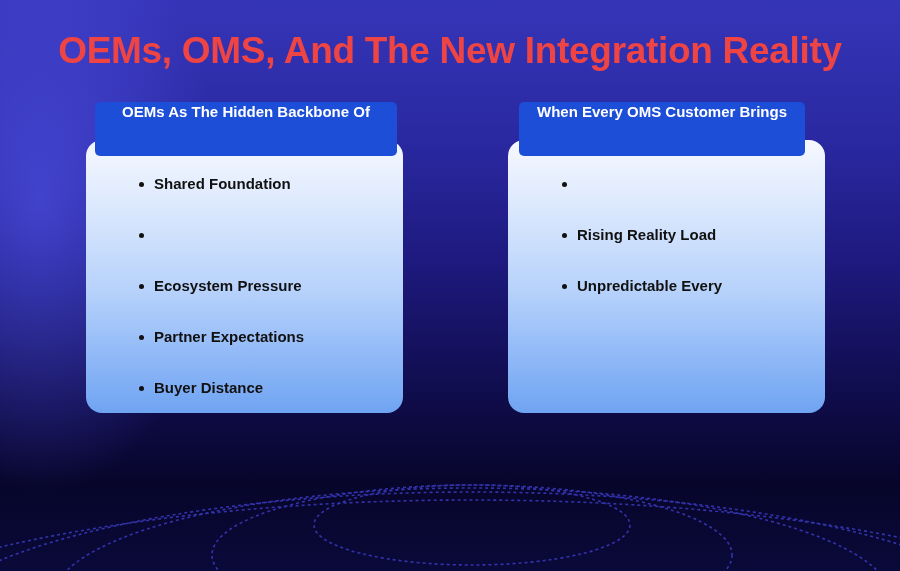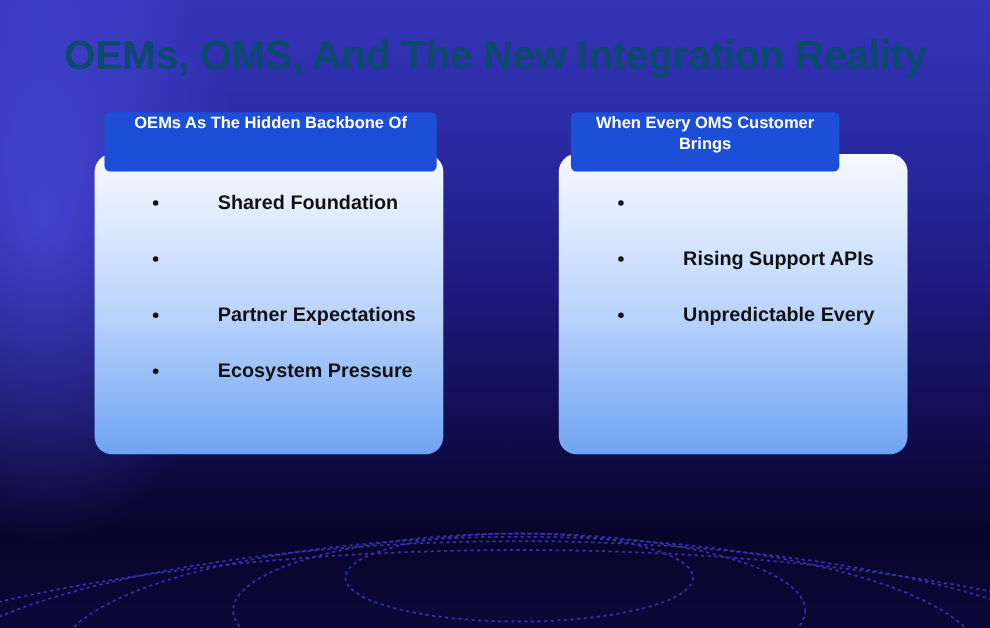--- a/index.html
+++ b/index.html
@@ -5,43 +5,43 @@
     html, body { margin: 0; padding: 0; }
     body {
       width: 900px; height: 571px; overflow: hidden; position: relative;
       font-family: "Liberation Sans", sans-serif;
       background:
         radial-gradient(ellipse 260px 420px at 40px 200px, rgba(90,95,255,0.55), rgba(90,95,255,0) 70%),
         linear-gradient(180deg, #3535b8 0%, #2a28a0 25%, #1e1a80 45%, #0f0c4a 70%, #07052a 85%, #0a0a3a 100%);
     }
     .title {
       position: absolute; left: 0; top: 30px; width: 900px; text-align: center;
-      color: #0c4a6e; font-weight: bold; font-size: 37px; letter-spacing: -0.3px;
+      color: #ef4444; font-weight: bold; font-size: 37px; letter-spacing: -0.3px;
     }
     .card {
       position: absolute; top: 140px; width: 317px; height: 273px;
       border-radius: 16px;
       background: linear-gradient(180deg, #f6f8ff 0%, #dbe8fd 25%, #b7d2fb 55%, #8fb8f7 80%, #6fa4f2 100%);
     }
     .card.left { left: 86px; }
     .card.right { left: 508px; }
     .card-header {
       position: absolute; top: 102px; height: 54px; border-radius: 5px;
       background: #1d4ed8; color: #ffffff; font-weight: bold; font-size: 15px;
       line-height: 19px; text-align: center;
       display: flex; flex-direction: row; justify-content: center;
     }
     .card-header.left { left: 95px; width: 302px; }
-    .card-header.right { left: 519px; width: 244px; }
+    .card-header.right { left: 519px; width: 286px; }
     .items { position: absolute; top: 174px; list-style: none; margin: 0; padding: 0; }
     .items.left { left: 139px; }
     .items.right { left: 562px; }
     .items li {
       height: 51px; display: flex; align-items: flex-start;
-      color: #111111; font-weight: bold; font-size: 18px; line-height: 20px; gap: 44px;
+      color: #111111; font-weight: bold; font-size: 15px; line-height: 20px;
     }
     .bullet {
       display: inline-block; width: 5px; height: 5px; border-radius: 50%;
       background: #111; margin: 8px 10px 0 0;
     }
     .rings { position: absolute; left: 0; top: 0; width: 900px; height: 571px; }
   </style>
 </head>
 <body>
 
@@ -64,37 +64,41 @@
 <ul class="items left">
   <li>
       <span class="bullet"></span>
       <span>Shared Foundation</span>
     </li>
   <li>
       <span class="bullet"></span>
     </li>
   <li>
       <span class="bullet"></span>
+      <span>Ecosystem Pressure</span>
+    </li>
+  <li>
+      <span class="bullet"></span>
       <span>Partner Expectations</span>
     </li>
   <li>
       <span class="bullet"></span>
-      <span>Ecosystem Pressure</span>
+      <span>Buyer Distance</span>
     </li>
 </ul>
 
 <div class="card right"></div>
 <div class="card-header right">
   <span>When Every OMS Customer Brings</span>
 </div>
 <ul class="items right">
   <li>
       <span class="bullet"></span>
     </li>
   <li>
       <span class="bullet"></span>
-      <span>Rising Support APIs</span>
+      <span>Rising Reality Load</span>
     </li>
   <li>
       <span class="bullet"></span>
       <span>Unpredictable Every</span>
     </li>
 </ul>
 
 </body></html>

